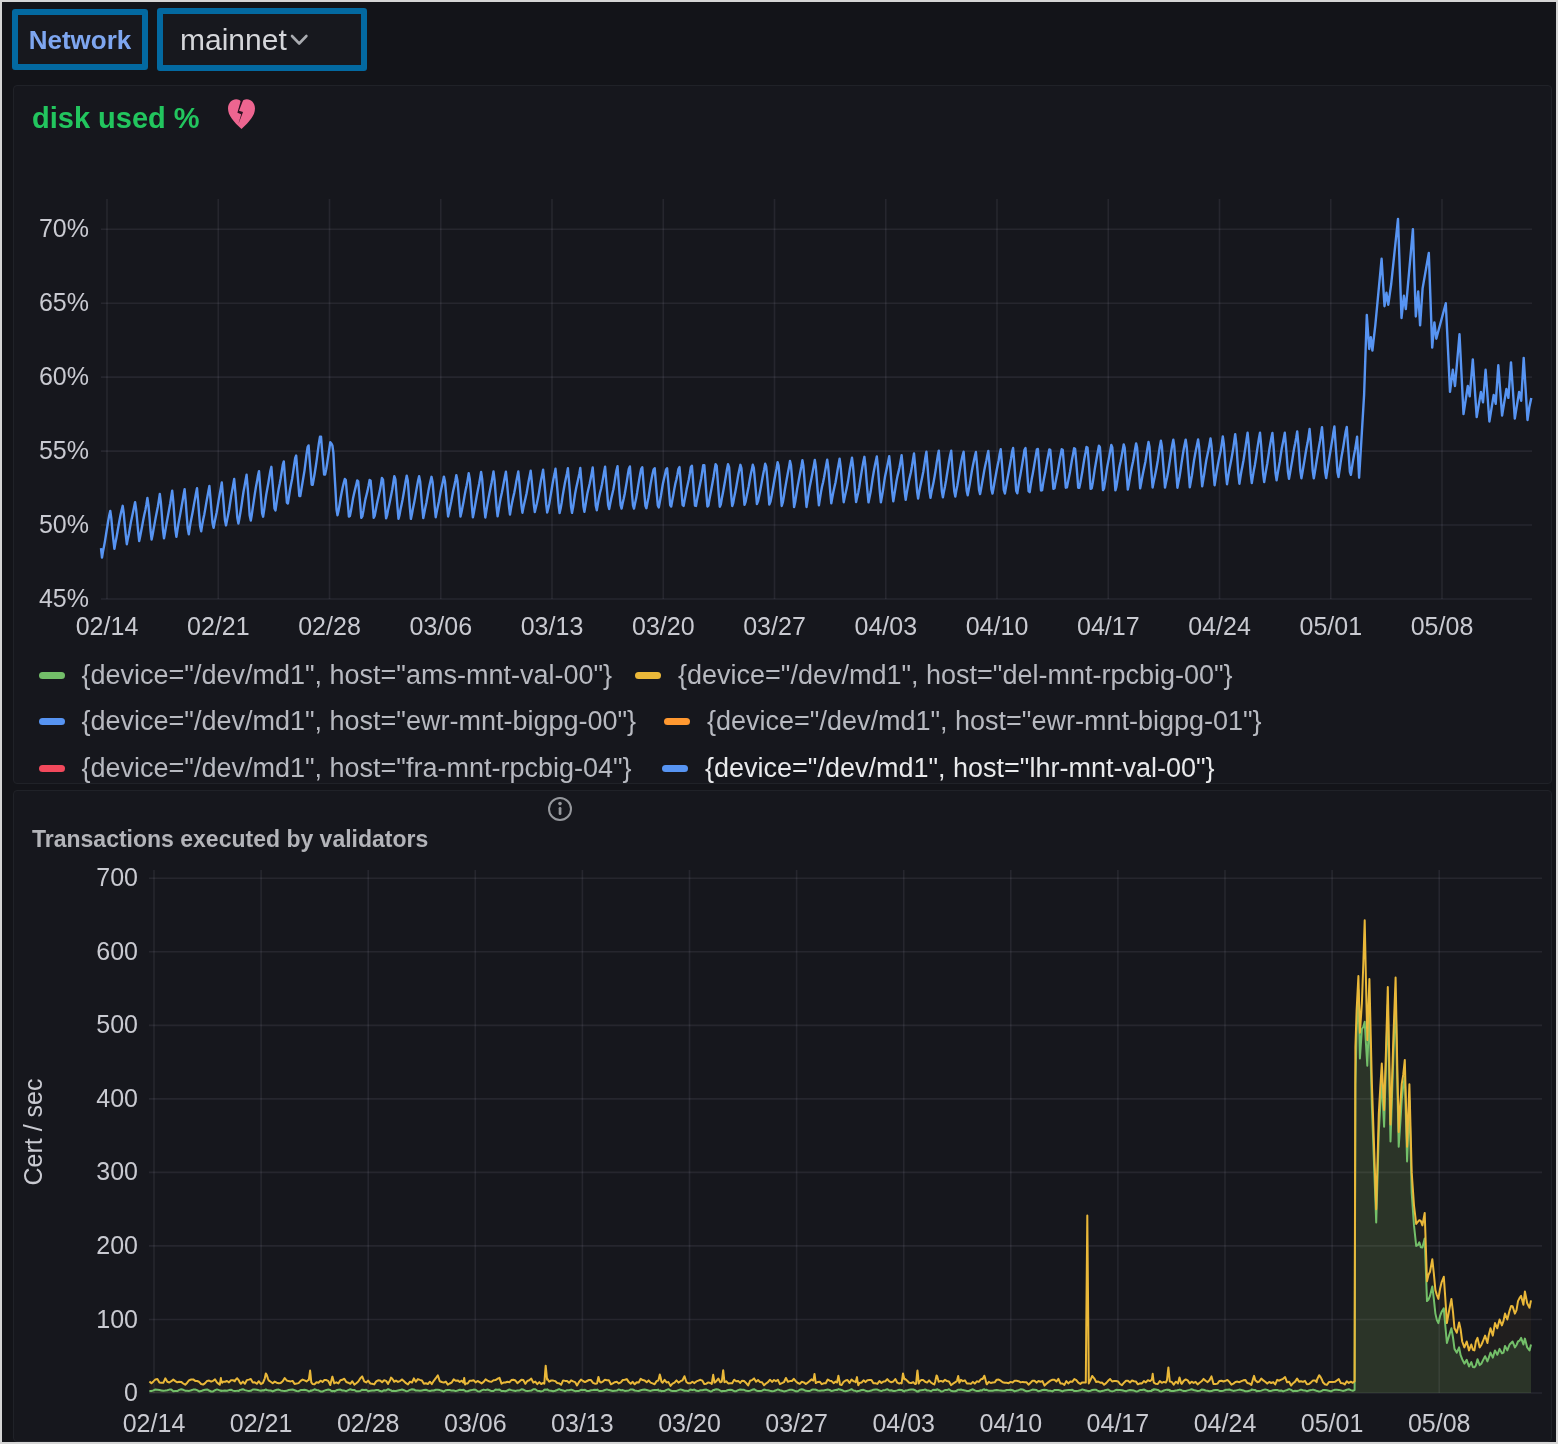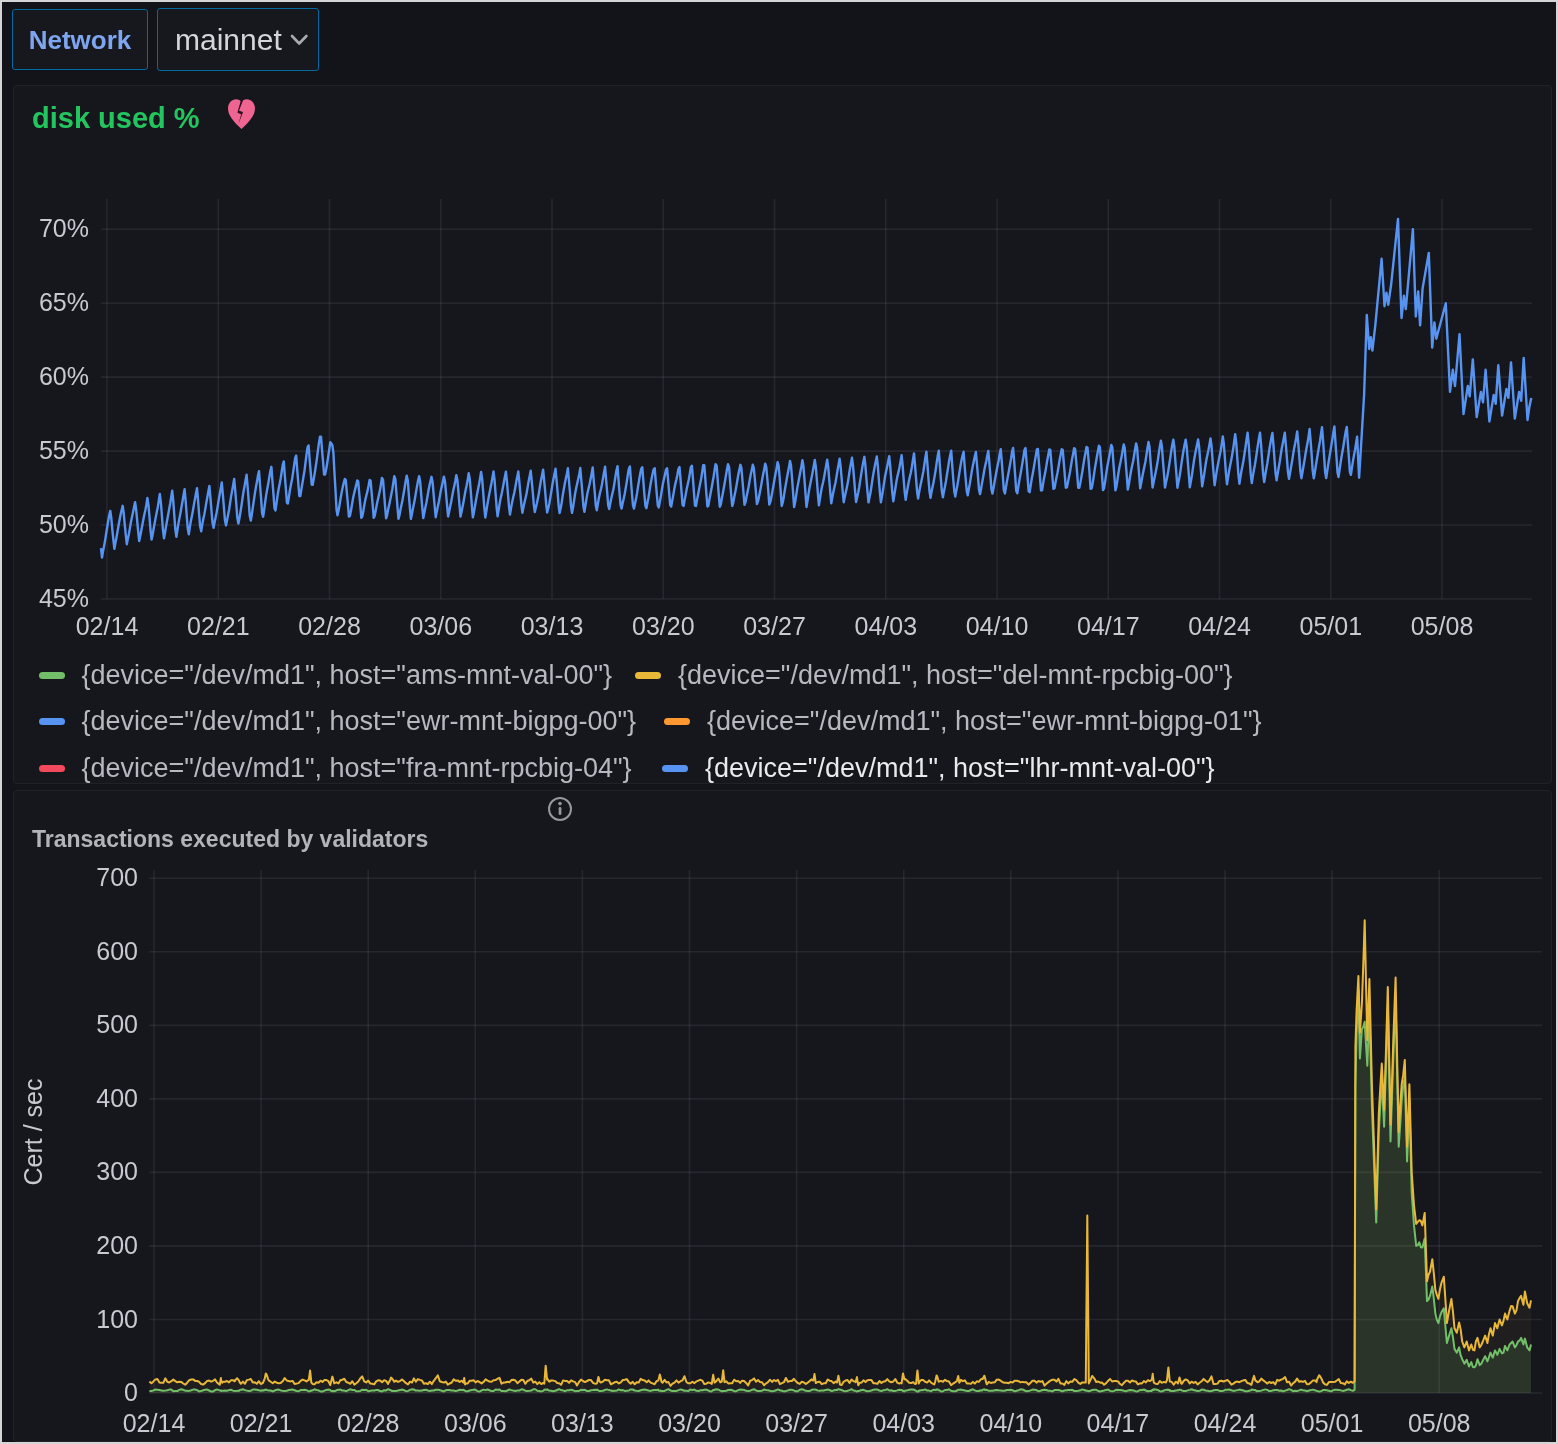--- a/index.html
+++ b/index.html
@@ -1,23 +1,23 @@
 <!DOCTYPE html>
 <html><head>
 <meta charset="utf-8">
 <style>
 * { margin:0; padding:0; box-sizing:border-box; }
 html,body { width:1558px; height:1444px; background:#131419; overflow:hidden;
   font-family:"Liberation Sans", sans-serif; }
 body { border:2px solid #d5d5d5; position:relative; }
-.vbox { position:absolute; border:1px solid #0369a1; border-radius:3px; background:#17181e; }
+.vbox { position:absolute; border:6px solid #0369a1; border-radius:3px; background:#17181e; }
 #nbox { left:10px; top:7px; width:136px; height:61px; }
 #nbox span { position:absolute; left:50%; top:50%; transform:translate(-50%,-50%);
   color:#7ea6f0; font-size:26px; font-weight:700; white-space:nowrap; }
-#mbox { left:155px; top:6px; width:162px; height:63px;text-align:right; }
+#mbox { left:155px; top:6px; width:210px; height:63px;text-align:right; }
 #mbox span { position:absolute; left:17px; top:50%; transform:translateY(-50%);
   color:#d5d6da; font-size:30px; white-space:nowrap; }
 .panel { position:absolute; left:11px; width:1539px; background:#16171d;
   border:1px solid #202228; border-radius:4px; }
 #p1 { top:83px; height:699px; }
 #p2 { top:788px; height:652px; }
 .ptitle { position:absolute; color:#22c55e; font-weight:700; white-space:nowrap; }
 svg { position:absolute; left:0; top:0; }
 .gl { stroke:rgba(204,204,220,0.09); stroke-width:1.6; }
 .al { fill:#c9cad1; font-size:25px; font-family:"Liberation Sans",sans-serif; }

